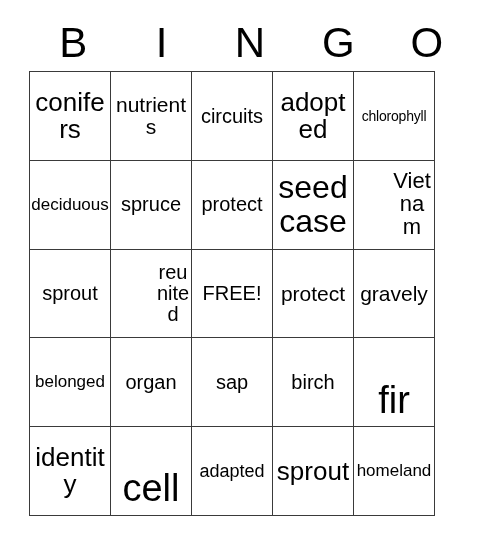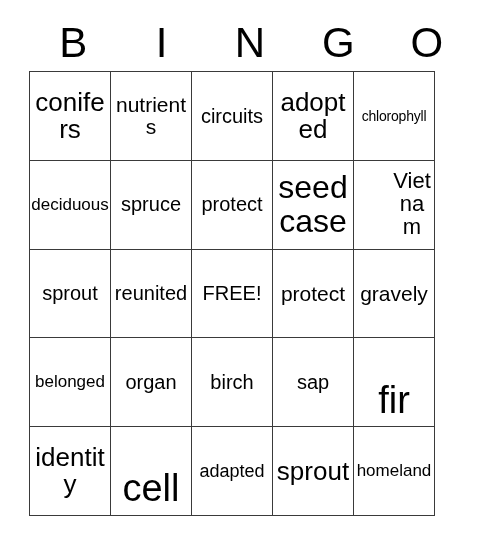--- a/index.html
+++ b/index.html
@@ -76,21 +76,21 @@
     line-height: 1.04;
     white-space: normal;
     word-break: break-word;
     color: #000000;
   }
 
   
   .fs-xxs { font-size: 14px; letter-spacing: -0.2px; }
   .fs-xs  { font-size: 17px; }
   .fs-s   { font-size: 18px; }
-  .fs-m   { font-size: 20px; }
+  .fs-m   { font-size: 20px; padding-left: 44px; }
   .fs-ml  { font-size: 21px; }
   .fs-l   { font-size: 22px; margin-left: 36px; }
   .fs-xl  { font-size: 26px; }
   .fs-xxl { font-size: 20px; }
   .fs-3xl { font-size: 32px; }
   .fs-4xl { font-size: 38px; margin-top: 36px; }
 </style>
 </head>
 <body>
 
@@ -154,24 +154,24 @@
       <span class="cell-text fs-ml">gravely</span>
     </div>
 
     <div class="bingo-cell">
       <span class="cell-text fs-xs">belonged</span>
     </div>
     <div class="bingo-cell">
       <span class="cell-text fs-xxl">organ</span>
     </div>
     <div class="bingo-cell">
-      <span class="cell-text fs-xxl">birch</span>
+      <span class="cell-text fs-xxl">sap</span>
     </div>
     <div class="bingo-cell">
-      <span class="cell-text fs-xxl">sap</span>
+      <span class="cell-text fs-xxl">birch</span>
     </div>
     <div class="bingo-cell">
       <span class="cell-text fs-4xl">fir</span>
     </div>
 
     <div class="bingo-cell">
       <span class="cell-text fs-xl">identity</span>
     </div>
     <div class="bingo-cell">
       <span class="cell-text fs-4xl">cell</span>

